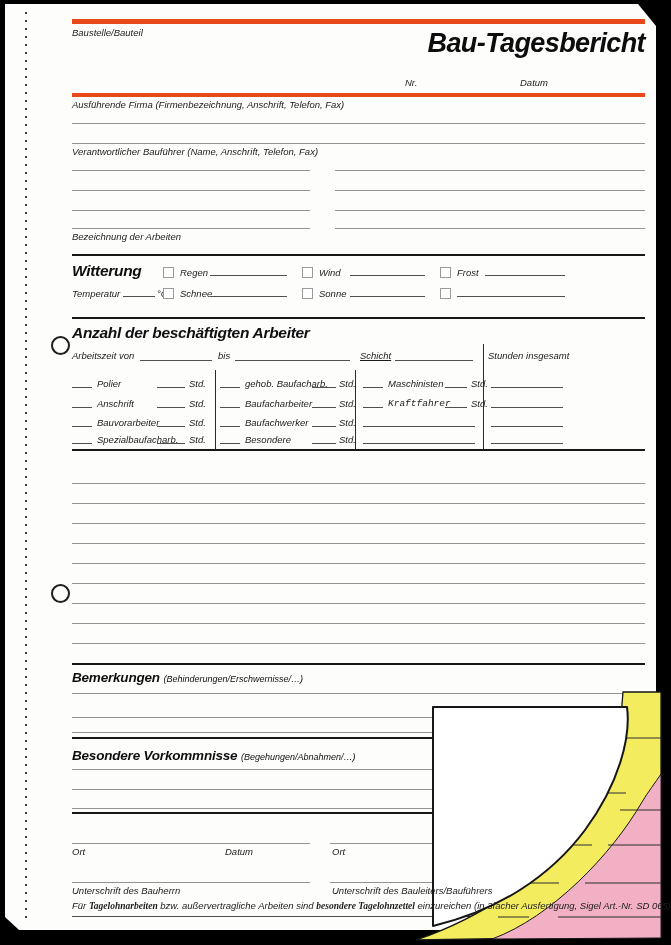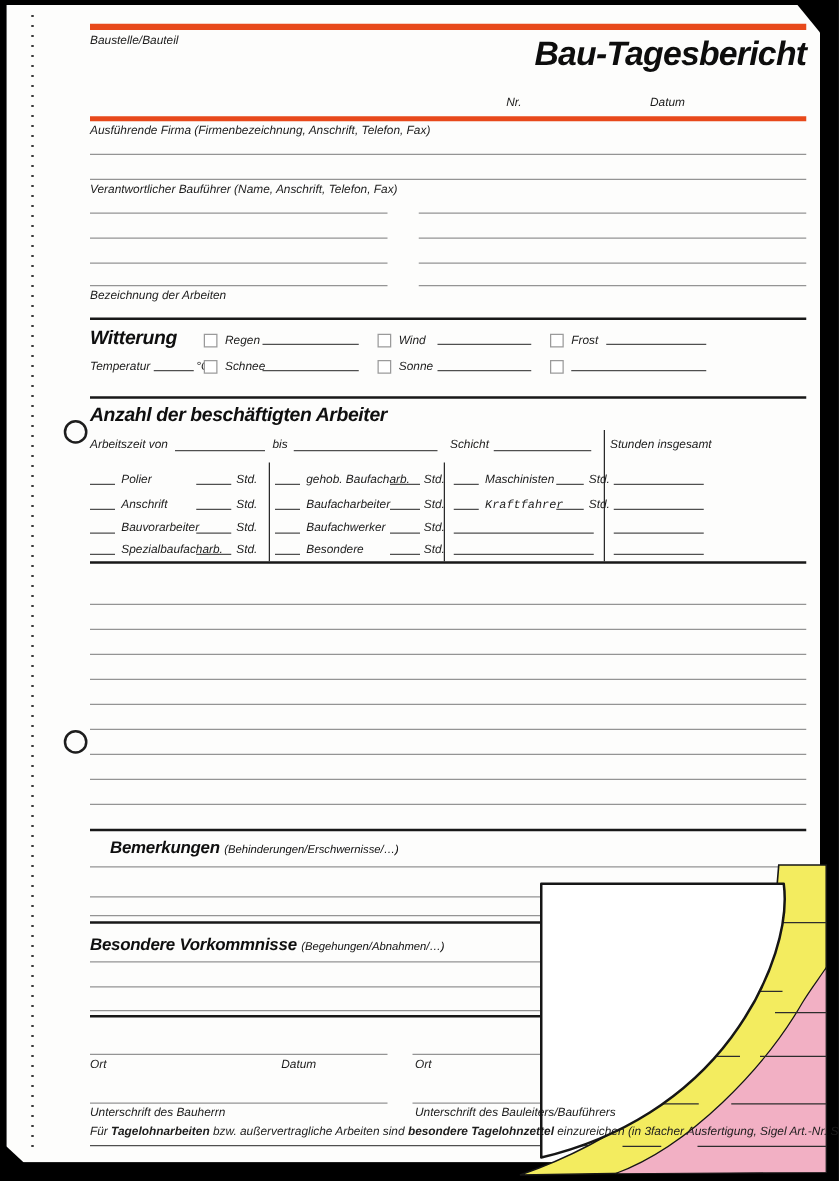--- a/index.html
+++ b/index.html
@@ -7,21 +7,21 @@
        font-family:"Liberation Sans",sans-serif;}
   .page{position:absolute;left:5px;top:4px;width:651px;height:926px;}
   .paper{position:absolute;left:0;top:0;width:651px;height:926px;background:#fdfdfc;
          clip-path:polygon(0 0,633px 0,651px 22px,651px 926px,14px 926px,0 913px);}
   .perf{position:absolute;left:20px;top:8px;width:2px;height:912px;
         background-image:repeating-linear-gradient(#3a3a3a 0 2px,transparent 2px 8px);}
   .hole{position:absolute;left:46px;width:15px;height:15px;border:2px solid #1d1d1d;
         border-radius:50%;background:#fdfdfc;}
   .obar{position:absolute;left:67px;width:573px;background:#e8491b;}
   .lb{position:absolute;font-style:italic;font-size:9.5px;line-height:11px;color:#1c1c1c;white-space:nowrap;}
-  .bold{font-weight:bold;}
+  .bold{font-weight:bold;font-family:Liberation Serif, serif;}
   .title{position:absolute;right:11px;top:24px;font-size:27px;font-weight:bold;font-style:italic;
          letter-spacing:-0.6px;color:#0d0d0d;white-space:nowrap;}
   .hd{position:absolute;font-style:italic;font-weight:bold;font-size:15.5px;letter-spacing:-0.3px;
       color:#0f0f0f;white-space:nowrap;}
   .hd2{position:absolute;font-style:italic;font-weight:bold;font-size:13.5px;letter-spacing:-0.2px;
       color:#0f0f0f;white-space:nowrap;}
   .sub{font-weight:normal;font-size:9px;letter-spacing:0;}
   .ln{position:absolute;border-top:1px solid #949494;height:0;}
   .wl{position:absolute;border-top:1px solid #4f4f4f;height:0;}
   .tk{position:absolute;border-top:2px solid #181818;height:0;left:67px;width:573px;}
@@ -83,21 +83,21 @@
   <i class="wl" style="left:345px;top:292px;width:75px;"></i>
   <span class="cb" style="left:435px;top:284px;"></span>
   <i class="wl" style="left:452px;top:292px;width:108px;"></i>
   <i class="tk" style="top:313px;"></i>
 
   <span class="hd" style="left:67px;top:320px;">Anzahl der beschäftigten Arbeiter</span>
   <span class="lb" style="left:67px;top:346px;">Arbeitszeit von</span>
   <i class="wl" style="left:135px;top:356px;width:72px;"></i>
   <span class="lb" style="left:213px;top:346px;">bis</span>
   <i class="wl" style="left:230px;top:356px;width:115px;"></i>
-  <span class="lb" style="left:355px;top:346px;">Schicht</span>
+  <span class="lb" style="left:355px;top:346px;text-decoration:underline;">Schicht</span>
   <i class="wl" style="left:390px;top:356px;width:78px;"></i>
   <span class="lb" style="left:483px;top:346px;">Stunden insgesamt</span>
   <i class="vd" style="left:210px;top:366px;height:79px;"></i>
   <i class="vd" style="left:350px;top:366px;height:79px;"></i>
   <i class="vd" style="left:478px;top:340px;height:105px;"></i>
 
   <i class="wl" style="left:67px;top:383px;width:20px;"></i>
   <span class="lb" style="left:92px;top:374px;">Polier</span>
   <i class="wl" style="left:152px;top:383px;width:28px;"></i>
   <span class="lb" style="left:184px;top:374px;">Std.</span>
@@ -152,21 +152,21 @@
   <i class="ln" style="left:67px;top:499px;width:573px;"></i>
   <i class="ln" style="left:67px;top:519px;width:573px;"></i>
   <i class="ln" style="left:67px;top:539px;width:573px;"></i>
   <i class="ln" style="left:67px;top:559px;width:573px;"></i>
   <i class="ln" style="left:67px;top:579px;width:573px;"></i>
   <i class="ln" style="left:67px;top:599px;width:573px;"></i>
   <i class="ln" style="left:67px;top:619px;width:573px;"></i>
   <i class="ln" style="left:67px;top:639px;width:573px;"></i>
   <i class="tk" style="top:659px;"></i>
 
-  <span class="hd2" style="left:67px;top:666px;margin-left:16px;"><span>Bemerkungen</span> <span class="sub">(Behinderungen/Erschwernisse/…)</span></span>
+  <span class="hd2" style="left:67px;top:666px;"><span>Bemerkungen</span> <span class="sub">(Behinderungen/Erschwernisse/…)</span></span>
   <i class="ln" style="left:67px;top:689px;width:573px;"></i>
   <i class="ln" style="left:67px;top:713px;width:573px;"></i>
   <i class="ln" style="left:67px;top:728px;width:573px;"></i>
   <i class="tk" style="top:733px;"></i>
 
   <span class="hd2" style="left:67px;top:744px;"><span>Besondere Vorkommnisse</span> <span class="sub">(Begehungen/Abnahmen/…)</span></span>
   <i class="ln" style="left:67px;top:765px;width:573px;"></i>
   <i class="ln" style="left:67px;top:785px;width:573px;"></i>
   <i class="ln" style="left:67px;top:804px;width:573px;"></i>
   <i class="tk" style="top:808px;"></i>

